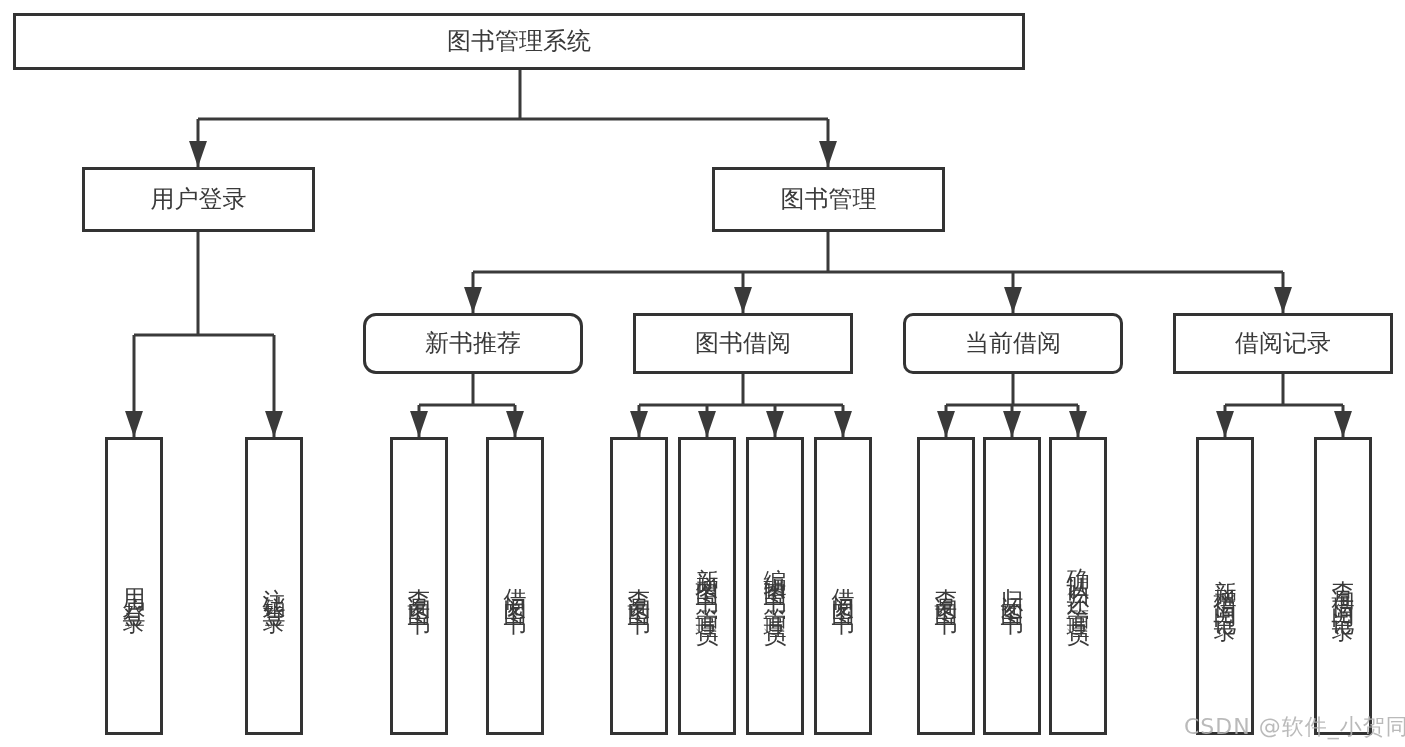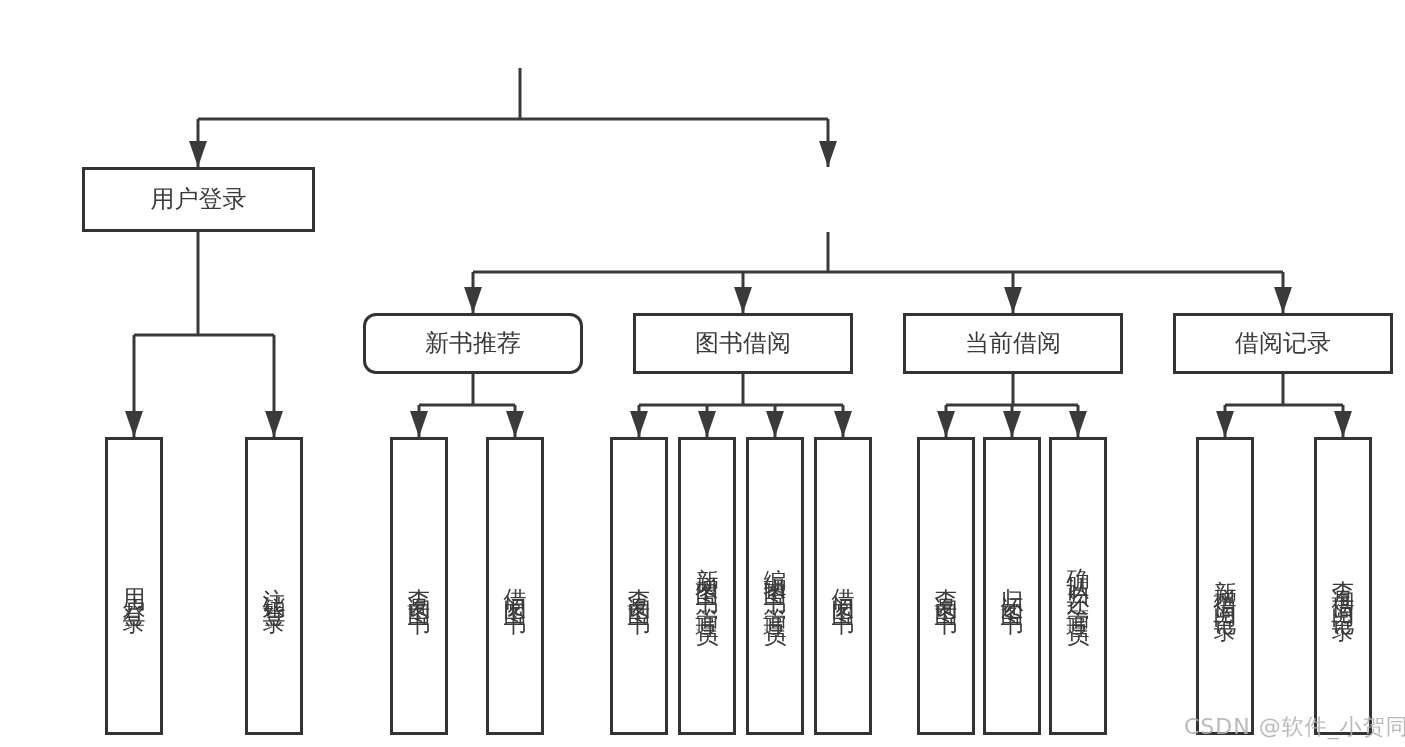--- a/index.html
+++ b/index.html
@@ -86,26 +86,28 @@
     <path class="spine" d="M1013 374 V405 M946 405 H1078"></path>
     <line class="arrowline" x1="946" y1="405" x2="946" y2="437" marker-end="url(#ah)"></line>
     <line class="arrowline" x1="1012" y1="405" x2="1012" y2="437" marker-end="url(#ah)"></line>
     <line class="arrowline" x1="1078" y1="405" x2="1078" y2="437" marker-end="url(#ah)"></line>
 
     <path class="spine" d="M1283 374 V405 M1225 405 H1343"></path>
     <line class="arrowline" x1="1225" y1="405" x2="1225" y2="437" marker-end="url(#ah)"></line>
     <line class="arrowline" x1="1343" y1="405" x2="1343" y2="437" marker-end="url(#ah)"></line>
   </svg>
 
+  <div class="node" style="left:13px;top:13px;width:1012px;height:57px;">图书管理系统</div>
 
   <div class="node" style="left:82px;top:167px;width:233px;height:65px;">用户登录</div>
+  <div class="node" style="left:712px;top:167px;width:233px;height:65px;">图书管理</div>
 
   <div class="node" style="left:363px;top:313px;width:220px;height:61px;border-radius:13px;">新书推荐</div>
   <div class="node" style="left:633px;top:313px;width:220px;height:61px;">图书借阅</div>
-  <div class="node" style="left:903px;top:313px;width:220px;height:61px;">当前借阅</div>
+  <div class="node" style="left:903px;top:313px;width:220px;height:61px;border-radius:10px;">当前借阅</div>
   <div class="node" style="left:1173px;top:313px;width:220px;height:61px;">借阅记录</div>
 
   <div class="node v-node" style="left:105px;top:437px;width:58px;height:298px;">用户登录</div>
   <div class="node v-node" style="left:245px;top:437px;width:58px;height:298px;">注销登录</div>
 
   <div class="node v-node" style="left:390px;top:437px;width:58px;height:298px;">查询图书</div>
   <div class="node v-node" style="left:486px;top:437px;width:58px;height:298px;">借阅图书</div>
 
   <div class="node v-node" style="left:610px;top:437px;width:58px;height:298px;">查询图书</div>
   <div class="node v-node" style="left:678px;top:437px;width:58px;height:298px;">新增图书（管理员）</div>

